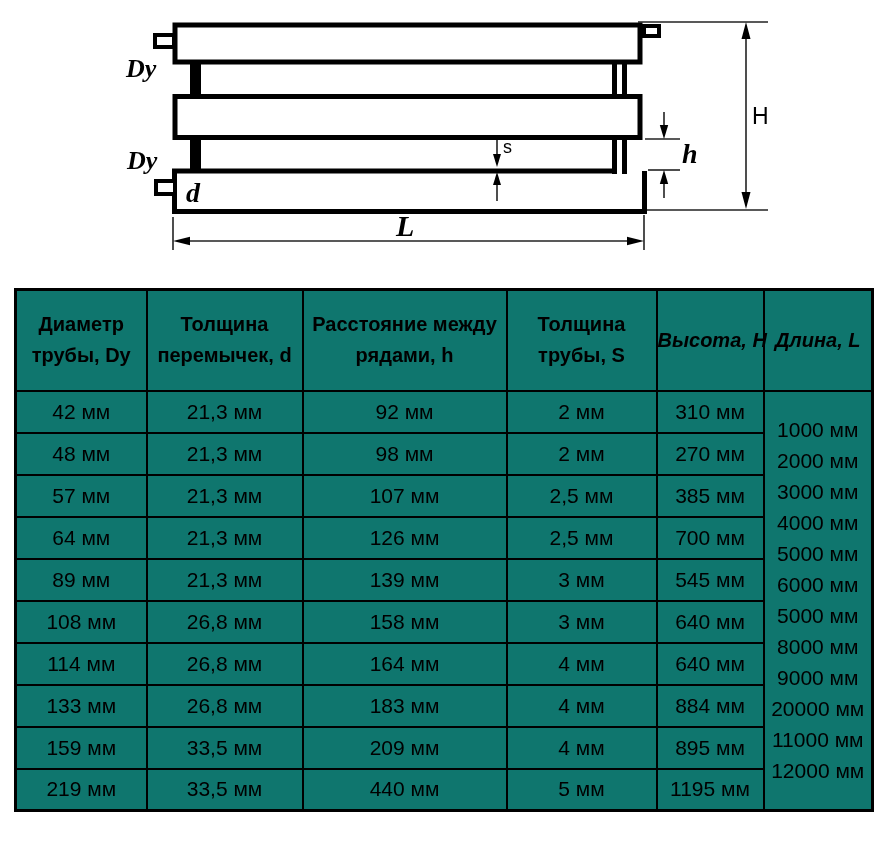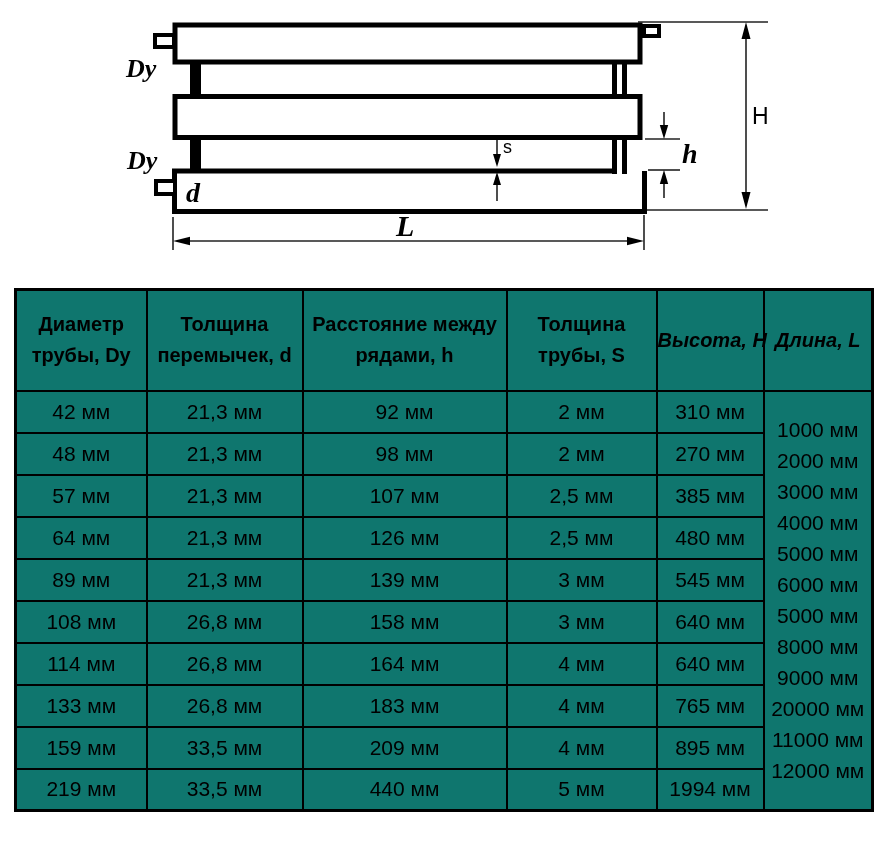--- a/index.html
+++ b/index.html
@@ -183,21 +183,21 @@
         <td>21,3 мм</td>
         <td>107 мм</td>
         <td>2,5 мм</td>
         <td>385 мм</td>
       </tr>
       <tr>
         <td>64 мм</td>
         <td>21,3 мм</td>
         <td>126 мм</td>
         <td>2,5 мм</td>
-        <td>480 мм</td>
+        <td>700 мм</td>
       </tr>
       <tr>
         <td>89 мм</td>
         <td>21,3 мм</td>
         <td>139 мм</td>
         <td>3 мм</td>
         <td>545 мм</td>
       </tr>
       <tr>
         <td>108 мм</td>
@@ -211,31 +211,31 @@
         <td>26,8 мм</td>
         <td>164 мм</td>
         <td>4 мм</td>
         <td>640 мм</td>
       </tr>
       <tr>
         <td>133 мм</td>
         <td>26,8 мм</td>
         <td>183 мм</td>
         <td>4 мм</td>
-        <td>765 мм</td>
+        <td>884 мм</td>
       </tr>
       <tr>
         <td>159 мм</td>
         <td>33,5 мм</td>
         <td>209 мм</td>
         <td>4 мм</td>
         <td>895 мм</td>
       </tr>
       <tr>
         <td>219 мм</td>
         <td>33,5 мм</td>
         <td>440 мм</td>
         <td>5 мм</td>
-        <td>1994 мм</td>
+        <td>1195 мм</td>
       </tr>
     </tbody>
   </table>
 </div>
 
 </body></html>

